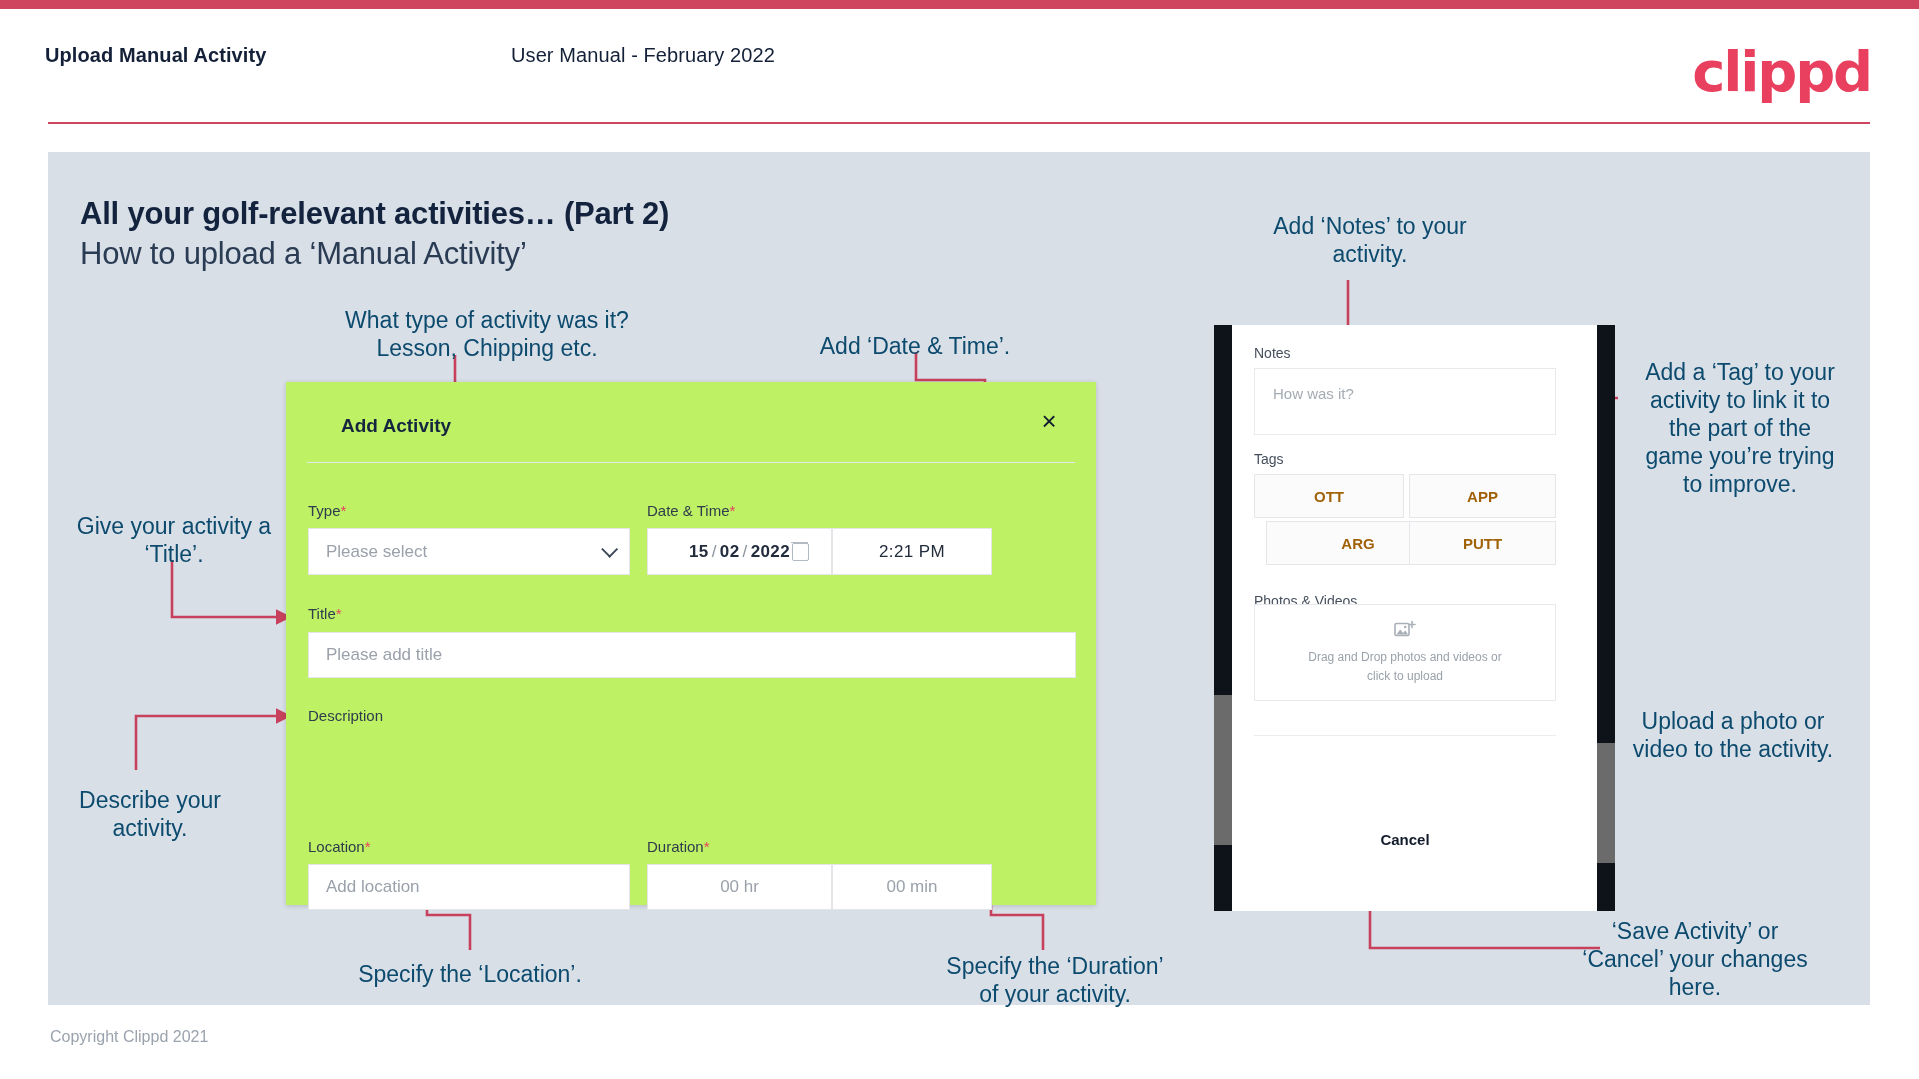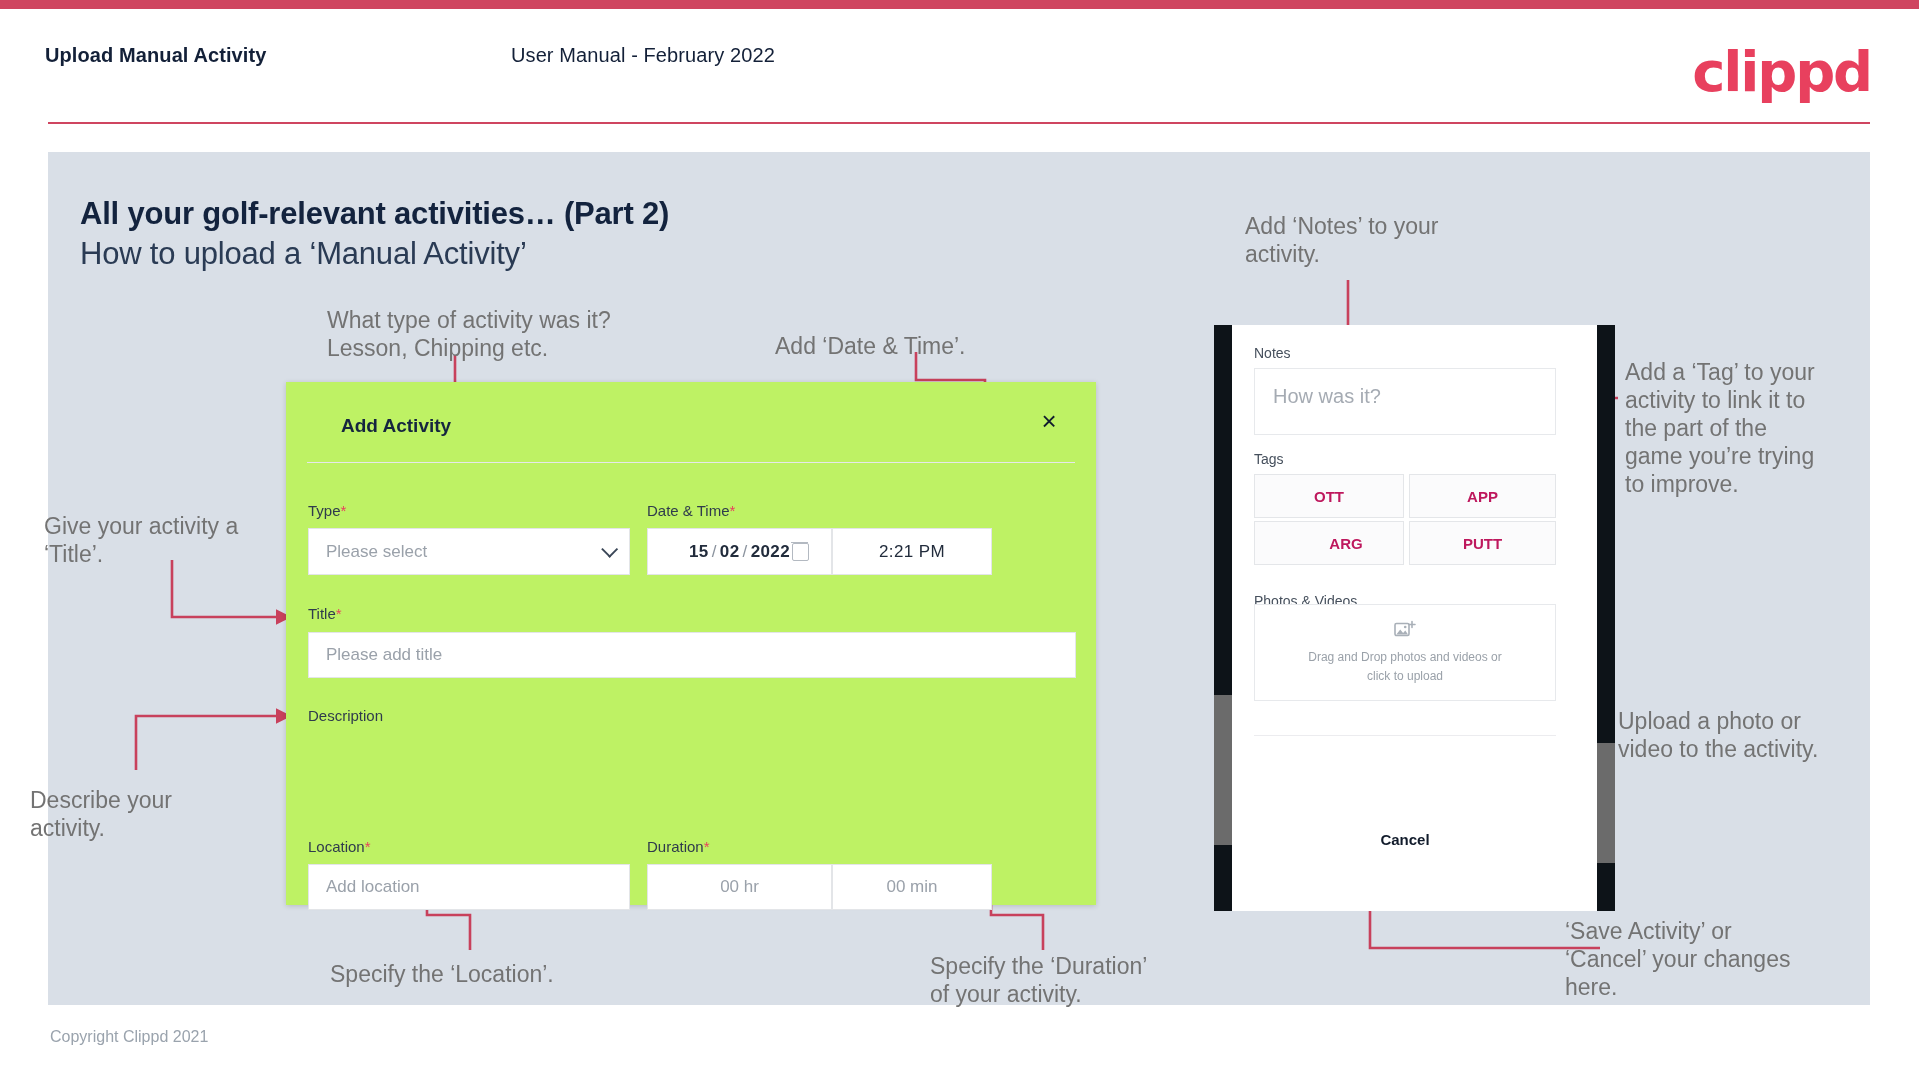--- a/index.html
+++ b/index.html
@@ -48,22 +48,22 @@
     font-size:31px; font-weight:400; color:#2a3b54; letter-spacing:-.2px;
   }
 
   .footer {
     position:absolute; left:50px; top:1028px;
     font-size:16px; color:#9aa3ad;
   }
 
   
   .anno {
-    position:absolute; color:#737373; font-size:23px; line-height:1.22;
-    font-weight:400; text-align:left; white-space:pre-line;
+    position:absolute; color:#0c4a6e; font-size:23px; line-height:1.22;
+    font-weight:400; text-align:center; white-space:pre-line;
   }
 
   
   #wires { position:absolute; left:0; top:0; width:1919px; height:1079px; pointer-events:none; }
 
   
   .dialog {
     position:absolute; left:286px; top:382px; width:810px; height:523px;
     background:#bef264; box-shadow:0 1px 5px rgba(0,0,0,.16);
   }
@@ -127,25 +127,25 @@
   .bez.r { right:0; }
   .bez-gray {
     position:absolute; width:18px; background:#6b6b6b;
   }
   .screen {
     position:absolute; left:18px; top:0; width:365px; height:586px;
     background:#ffffff; overflow:hidden;
   }
   .p-label { position:absolute; font-size:14px; color:#454f5c; }
   .p-box { position:absolute; border:1px solid #e7e9ec; background:#fff; }
-  .p-ph { position:absolute; font-size:20px; color:#a5abb3; }
+  .p-ph { position:absolute; font-size:15px; color:#a5abb3; }
   .tag {
     position:absolute; border:1px solid #e4e6e9; background:#fbfbfc;
     display:flex; align-items:center; justify-content:center;
-    font-size:15px; font-weight:700; color:#be185d;
+    font-size:15px; font-weight:700; color:#a16207;
   }
   .drop {
     position:absolute; border:1px solid #e7e9ec; background:#fff;
     display:flex; flex-direction:column; align-items:center; justify-content:center;
   }
   .drop-txt { font-size:12px; color:#9aa1a9; text-align:center; line-height:1.55; }
   .p-rule { position:absolute; height:1px; background:#ececef; }
   .save-btn {
     position:absolute; background:#ea2a5a; color:#fff;
     display:flex; align-items:center; justify-content:center;
@@ -293,21 +293,21 @@
     <div class="screen">
 
       <div class="p-label" style="left:22px; top:20px;">Notes</div>
       <div class="p-box" style="left:22px; top:43px; width:302px; height:67px;">
         <div class="p-ph" style="left:18px; top:16px;">How was it?</div>
       </div>
 
       <div class="p-label" style="left:22px; top:126px;">Tags</div>
       <div class="tag" style="left:22px; top:149px; width:150px; height:44px;">OTT</div>
       <div class="tag" style="left:177px; top:149px; width:147px; height:44px;">APP</div>
-      <div class="tag" style="left:22px; top:196px; width:150px; height:44px;padding-left:34px;">ARG</div>
+      <div class="tag" style="left:34px; top:196px; width:150px; height:44px;padding-left:34px;">ARG</div>
       <div class="tag" style="left:177px; top:196px; width:147px; height:44px;">PUTT</div>
 
       <div class="p-label" style="left:22px; top:268px;">Photos &amp; Videos</div>
       <div class="drop" style="left:22px; top:279px; width:302px; height:97px;">
         <svg width="22" height="20" viewBox="0 0 22 20" style="margin-bottom:8px;">
           <rect x="1" y="3.5" width="14" height="12" rx="1.4" fill="none" stroke="#a9b0b8" stroke-width="1.6"></rect>
           <path d="M2.4,14.4 L6.2,9.6 L9.1,13 L11.3,10.6 L14,14.4 Z" fill="#a9b0b8"></path>
           <circle cx="11.2" cy="7" r="1.3" fill="#a9b0b8"></circle>
           <path d="M18,1.5 L18,7.5 M15,4.5 L21,4.5" stroke="#a9b0b8" stroke-width="1.6" stroke-linecap="round"></path>
         </svg>

